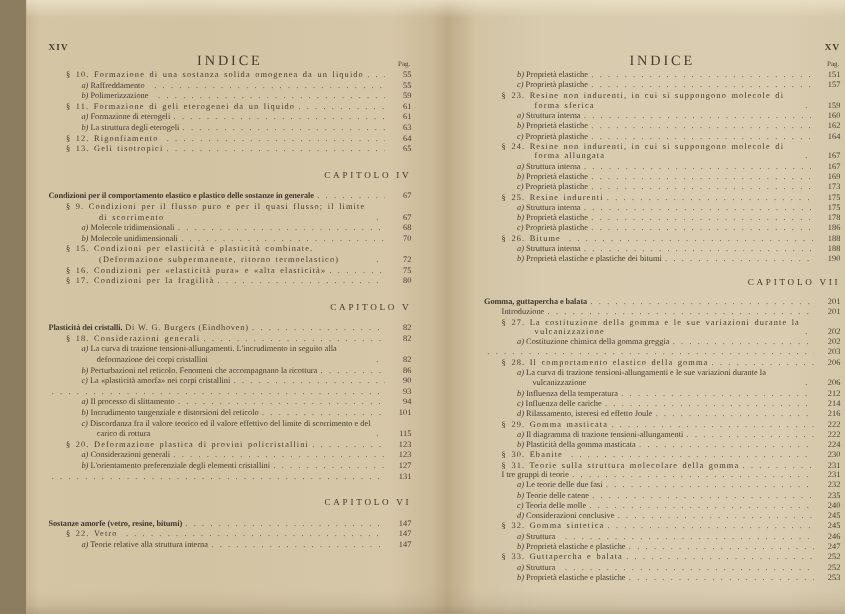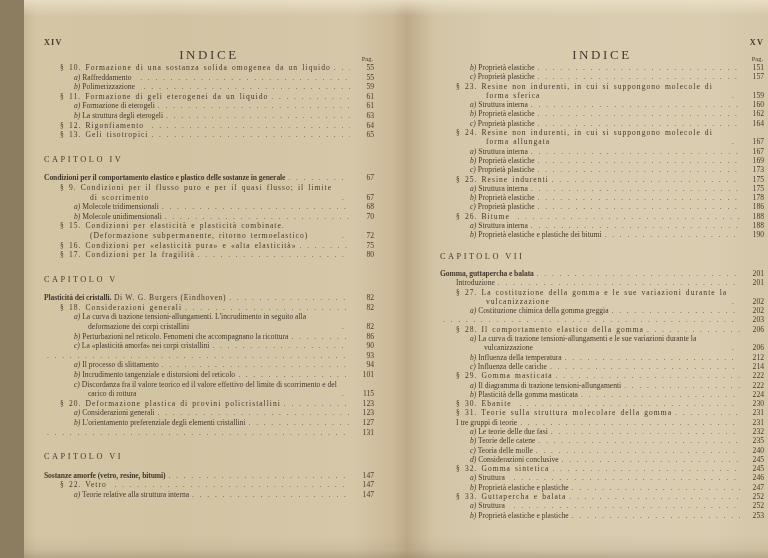--- a/index.html
+++ b/index.html
@@ -41,21 +41,21 @@
   .dots::after { content:". . . . . . . . . . . . . . . . . . . . . . . . . . . . . . . . . . . . . . . . . . . . . . . . . . . . . . . . . . . ."; }
   .pg   { flex:0 0 24px; min-width:24px; text-align:right; }
 
   .e-section .txt { padding-left:46px; text-indent:-30px; letter-spacing:1px; word-spacing:1.2px; }
   .e-sub     .txt { padding-left:44px; text-indent:-14px; }
   .e-sub     .lbl { font-style:italic; }
   .e-plain   .txt { padding-left:16px; }
   .e-bold    .txt { font-weight:700; letter-spacing:-0.1px; white-space:nowrap; }
   .e-bold    .tail{ font-weight:400; letter-spacing:0.7px; }
 
-  .chapter { text-align:left; font-size:8.3px; letter-spacing:2.5px; }
+  .chapter { text-align:right; font-size:8.3px; letter-spacing:2.5px; }
   .page-left  .chapter { margin:15px 0 9px; }
   .page-right .chapter { margin:12px 0 8px; }
 </style>
 </head>
 <body>
 
 <div class="spread">
   <div class="page page-left">
     <div class="page-head">
       <span class="folio">XIV</span>
@@ -352,20 +352,25 @@
         <div class="entry e-sub">
           <div class="txt"><span class="lbl">b)</span> <span class="main">Influenza della temperatura</span></div>
           <span class="dots"></span>
           <span class="pg">212</span>
         </div>
         <div class="entry e-sub">
           <div class="txt"><span class="lbl">c)</span> <span class="main">Influenza delle cariche</span></div>
           <span class="dots"></span>
           <span class="pg">214</span>
         </div>
+        <div class="entry e-sub">
+          <div class="txt"><span class="lbl">d)</span> <span class="main">Rilassamento, isteresi ed effetto Joule</span></div>
+          <span class="dots"></span>
+          <span class="pg">216</span>
+        </div>
         <div class="entry e-section">
           <div class="txt"><span class="lbl">§ 29.</span> <span class="main">Gomma masticata</span></div>
           <span class="dots"></span>
           <span class="pg">222</span>
         </div>
         <div class="entry e-sub">
           <div class="txt"><span class="lbl">a)</span> <span class="main">Il diagramma di trazione tensioni-allungamenti</span></div>
           <span class="dots"></span>
           <span class="pg">222</span>
         </div>

